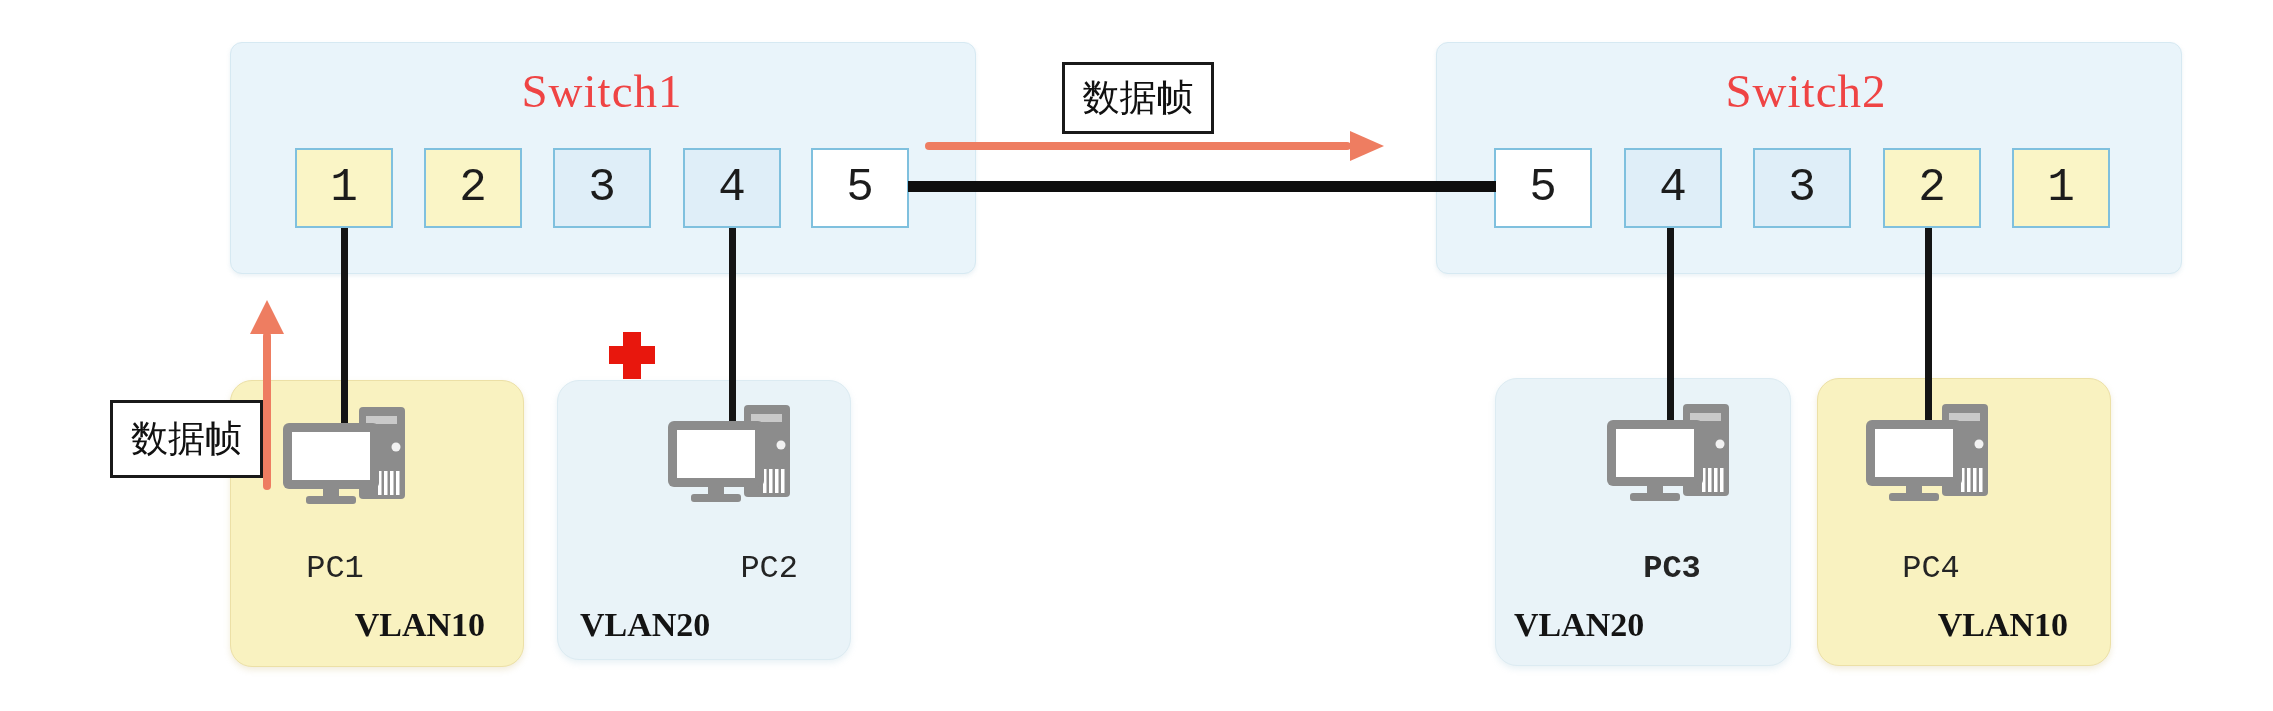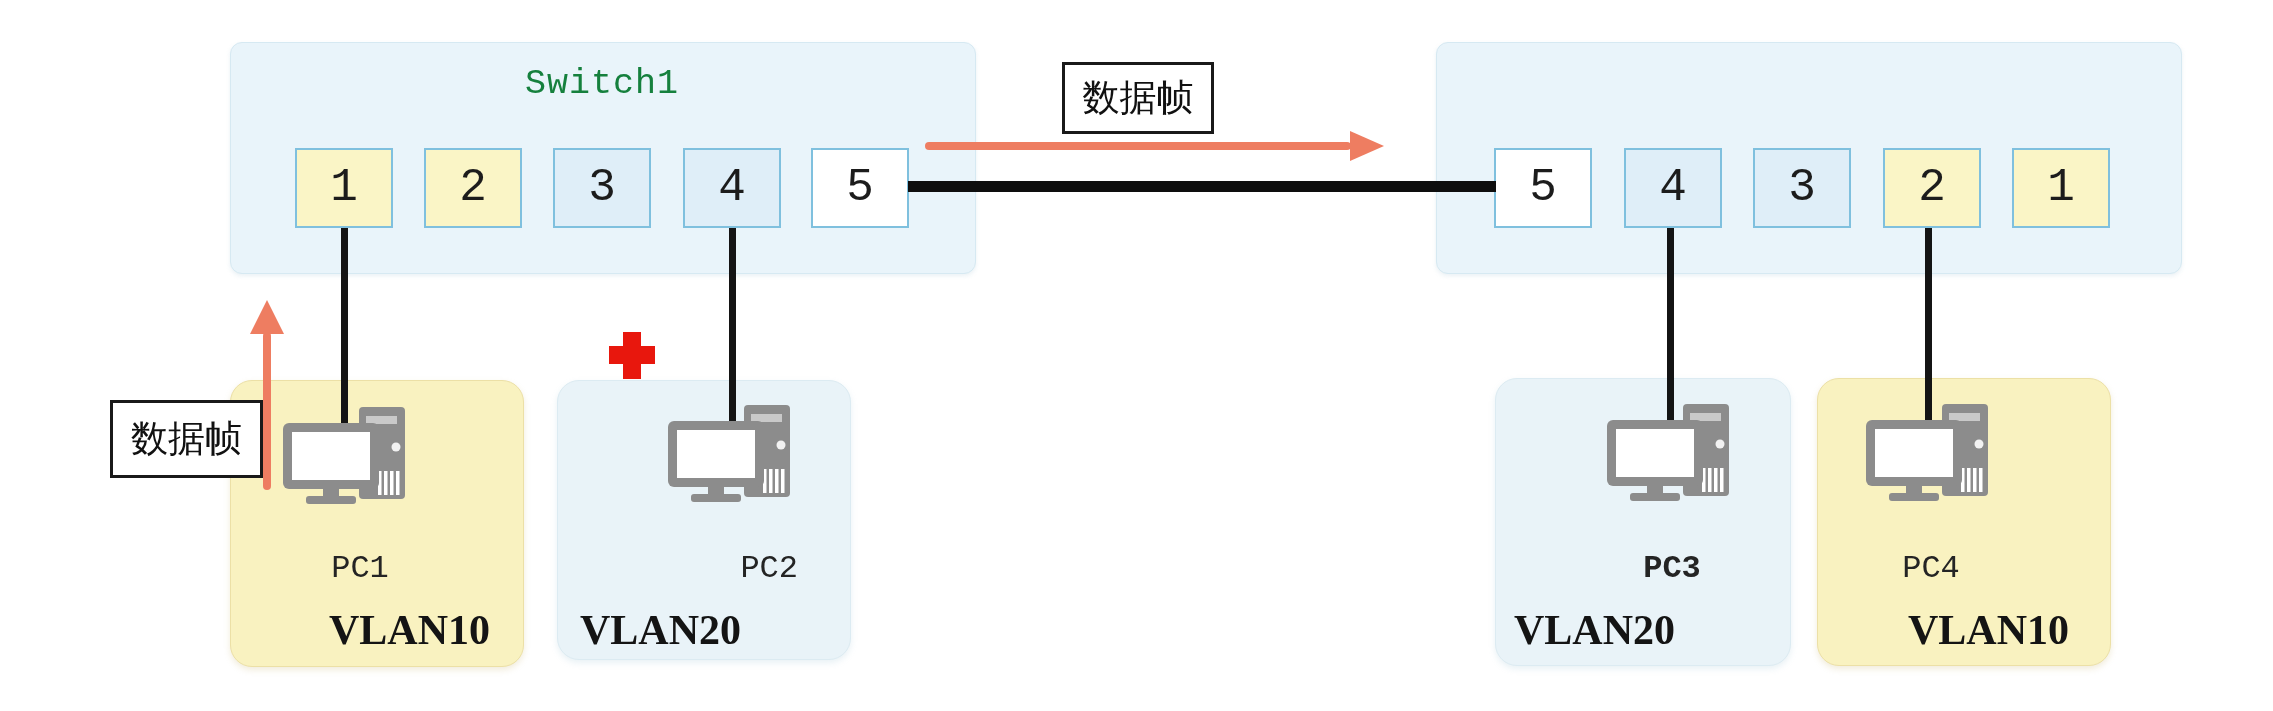--- a/index.html
+++ b/index.html
@@ -2,22 +2,22 @@
 <html><head>
 <meta charset="utf-8">
 <style>
   html,body{margin:0;padding:0;background:#ffffff;}
   .canvas{position:relative;width:2273px;height:711px;background:#ffffff;overflow:hidden;
           font-family:"Liberation Mono","DejaVu Sans Mono",monospace;}
 
   
   .switch{position:absolute;top:42px;width:744px;height:230px;background:#e9f4fa;
           border:1px solid #d6e9f2;border-radius:12px;box-shadow:0 2px 4px rgba(140,180,200,.18);}
-  .switch-title{position:absolute;top:64px;width:300px;text-align:center;font-size:35px;
-          color:#15803d;letter-spacing:1px;}
+  .switch-title{position:absolute;top:64px;width:300px;text-align:center;font-size:47px;
+          color:#ef4444;letter-spacing:1px;font-family:Liberation Serif, serif;}
 
   
   .port{position:absolute;top:148px;width:98px;height:80px;box-sizing:border-box;
         border:2px solid #7fc0de;display:flex;align-items:center;justify-content:center;
         font-size:46px;color:#1c1c1c;}
   .port.vlan10{background:#faf5c6;}
   .port.vlan20{background:#dfeef8;}
   .port.trunk{background:#ffffff;}
 
   
@@ -25,21 +25,21 @@
   .trunk-line{position:absolute;left:908px;top:181px;width:588px;height:11px;background:#0e0e0e;}
 
   
   .pcbox{position:absolute;border-radius:22px;}
   .pcbox.yellow{background:#f9f2c0;border:1px solid #ece0a6;box-shadow:0 3px 6px rgba(190,170,90,.22);}
   .pcbox.blue{background:#e9f3f8;border:1px solid #dcebf2;box-shadow:0 3px 6px rgba(150,190,210,.22);}
 
   .pc-icon{position:absolute;}
   .pc-name{position:absolute;top:550px;width:130px;text-align:center;font-size:32px;color:#242424;}
   .vlan-label{position:absolute;top:606px;font-family:"Liberation Serif","DejaVu Serif",serif;
-        font-weight:bold;font-size:42px;color:#141414;}
+        font-weight:bold;font-size:34px;color:#141414;}
 
   
   .frame-label{position:absolute;background:#ffffff;border:3px solid #191919;
         display:flex;align-items:center;justify-content:center;font-size:37px;color:#111;
         font-family:Liberation Mono, monospace;}
 
   
   .arrow-shaft-h{position:absolute;left:925px;top:142px;width:426px;height:8px;border-radius:4px;background:#ee7d61;}
   .arrow-head-right{position:absolute;left:1350px;top:131px;width:0;height:0;
         border-top:15px solid transparent;border-bottom:15px solid transparent;border-left:34px solid #ee7d61;}
@@ -50,20 +50,21 @@
   .cross{position:absolute;left:609px;top:332px;}
 </style>
 </head>
 <body>
 
 <div class="canvas">
 
   <div class="switch" style="left:230px;"></div>
   <div class="switch" style="left:1436px;"></div>
   <div class="switch-title" style="left:452px;">Switch1</div>
+  <div class="switch-title" style="left:1656px;">Switch2</div>
 
   <div class="port vlan10" style="left:295px;">1</div>
   <div class="port vlan10" style="left:424px;">2</div>
   <div class="port vlan20" style="left:553px;">3</div>
   <div class="port vlan20" style="left:683px;">4</div>
   <div class="port trunk" style="left:811px;">5</div>
 
   <div class="port trunk" style="left:1494px;">5</div>
   <div class="port vlan20" style="left:1624px;">4</div>
   <div class="port vlan20" style="left:1753px;">3</div>
@@ -135,21 +136,21 @@
         <rect x="101" y="64" width="3.5" height="24" fill="#ffffff"></rect>
         <rect x="107" y="64" width="3.5" height="24" fill="#ffffff"></rect>
         <rect x="113" y="64" width="3.5" height="24" fill="#ffffff"></rect>
       <rect x="0" y="16" width="96" height="66" rx="6"></rect>
       <rect x="9" y="25" width="78" height="48" fill="#ffffff"></rect>
       <rect x="40" y="82" width="16" height="8"></rect>
       <rect x="23" y="89" width="50" height="8" rx="3"></rect>
     </g>
   </svg>
 
-  <div class="pc-name" style="left:295px;">PC1</div>
+  <div class="pc-name" style="left:270px;">PC1</div>
   <div class="pc-name" style="left:668px;text-align:right;">PC2</div>
   <div class="pc-name" style="left:1607px;font-weight:bold;">PC3</div>
   <div class="pc-name" style="left:1866px;">PC4</div>
 
   <div class="vlan-label" style="left:329px;width:156px;text-align:right;">VLAN10</div>
   <div class="vlan-label" style="left:580px;width:160px;text-align:left;">VLAN20</div>
   <div class="vlan-label" style="left:1514px;width:160px;text-align:left;">VLAN20</div>
   <div class="vlan-label" style="left:1908px;width:160px;text-align:right;">VLAN10</div>
 
   <div class="frame-label" style="left:1062px;top:62px;width:146px;height:66px;">数据帧</div>

